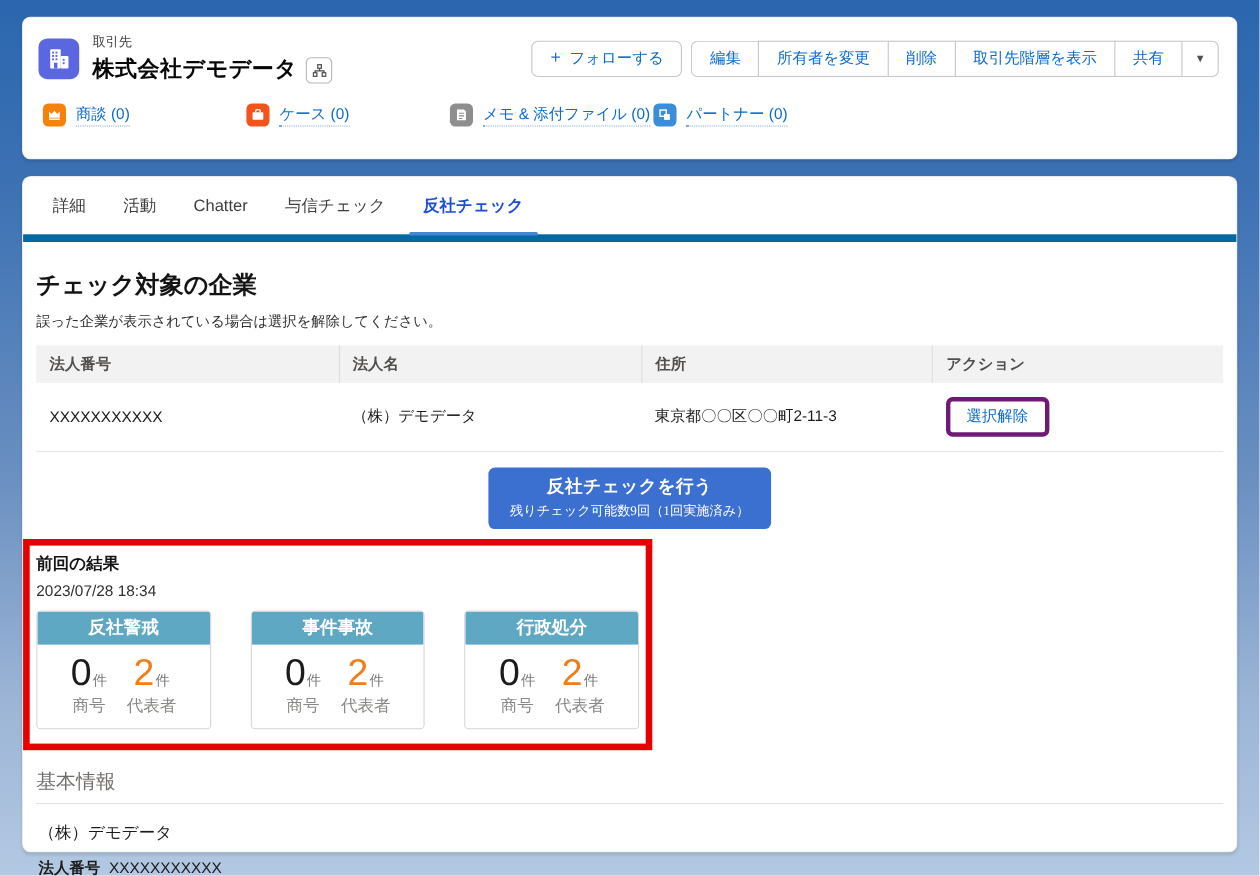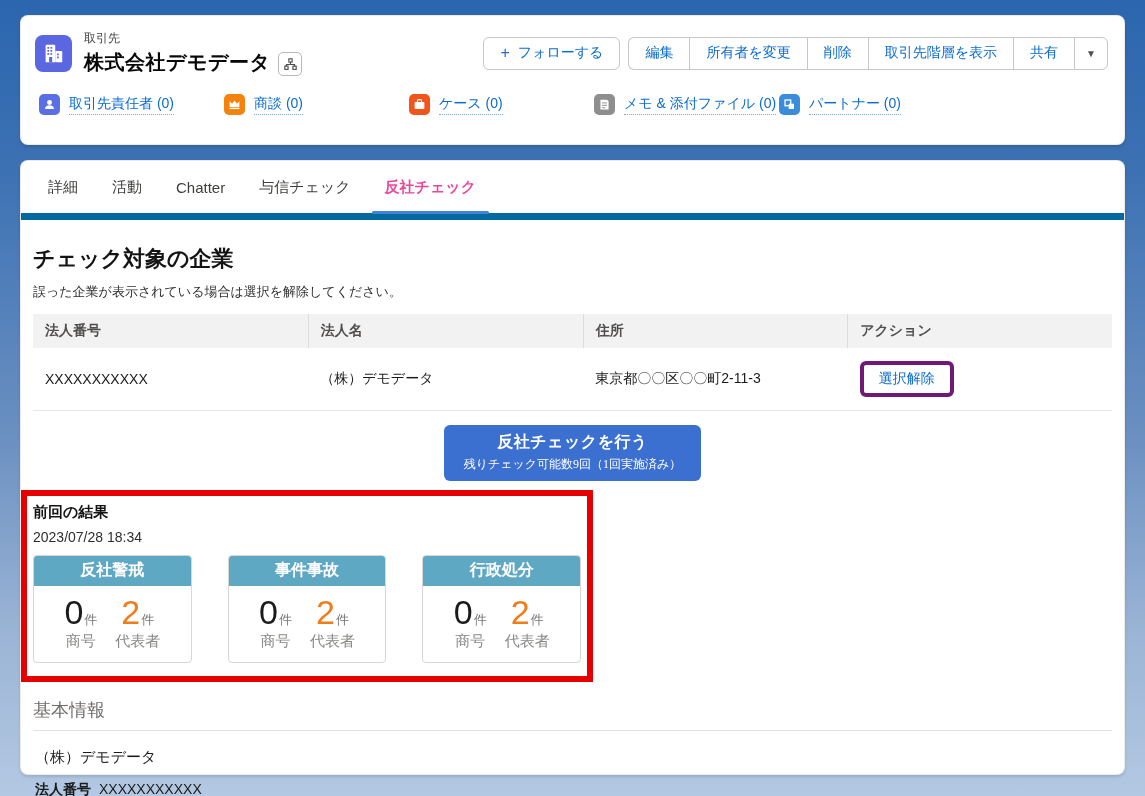--- a/index.html
+++ b/index.html
@@ -38,21 +38,21 @@
   .rel-link:last-child { min-width:0; }
   .rel-icon { width:21px; height:21px; border-radius:5px; margin-right:9px;
               display:flex; align-items:center; justify-content:center; flex:0 0 auto; }
   .rel-label { font-size:14px; color:#0b6bce; border-bottom:1px dotted #7fa8d4;
                padding-bottom:1px; cursor:pointer; }
   
   #main-card { top:160px; height:615px; }
   .tabs { display:flex; border-bottom:7px solid #0369a1; padding-left:10px; height:59px; }
   .tab { font-size:15px; color:#3e3e3c; padding:0 17px; display:flex; align-items:center;
          cursor:pointer; position:relative; }
-  .tab.active { font-weight:bold; color:#ec4899; }
+  .tab.active { font-weight:bold; color:#1d4ed8; }
   .tab.active::after { content:""; position:absolute; left:4px; right:4px; bottom:-1px;
                        height:3px; background:#4285d6; border-radius:2px; }
   .content { padding:0 12px; }
   .sec-heading { font-size:22px; font-weight:bold; color:#141414; margin:24px 0 0 0; }
   .sec-desc { font-size:13px; color:#2e2e2e; margin-top:9px; }
   table.check-table { width:100%; border-collapse:collapse; margin-top:13px; font-size:14px; }
   .check-table th { background:#f3f2f2; text-align:left; font-weight:bold; color:#514f4d;
                     padding:8px 12px; border-right:1px solid #dcdcdc; }
   .check-table th:last-child { border-right:none; }
   .check-table td { padding:13px 12px; border-bottom:1px solid #e6e6e6; color:#1b1b1b; }
@@ -133,29 +133,20 @@
       <button class="btn">取引先階層を表示</button>
       <button class="btn">共有</button>
       <button class="btn">
         <span class="caret">▼</span>
       </button>
     </span>
   </div>
 
   <div class="links-row">
     <div class="rel-link">
-      <span class="rel-icon" style="background:#5a6fe3">
-        <svg width="13" height="13" viewBox="0 0 16 16">
-            <circle cx="8" cy="5.5" r="3" fill="#fff"></circle>
-            <path d="M2.5 13.5c0-3 2.5-4.5 5.5-4.5s5.5 1.5 5.5 4.5z" fill="#fff"></path>
-          </svg>
-      </span>
-      <span class="rel-label">取引先責任者 (0)</span>
-    </div>
-    <div class="rel-link">
       <span class="rel-icon" style="background:#f5820b">
         <svg width="13" height="13" viewBox="0 0 16 16">
             <path d="M2 4l3 3 3-4 3 4 3-3v7H2z" fill="#fff"></path>
             <rect x="2" y="12" width="12" height="1.6" fill="#fff"></rect>
           </svg>
       </span>
       <span class="rel-label">商談 (0)</span>
     </div>
     <div class="rel-link">
       <span class="rel-icon" style="background:#f2541b">

